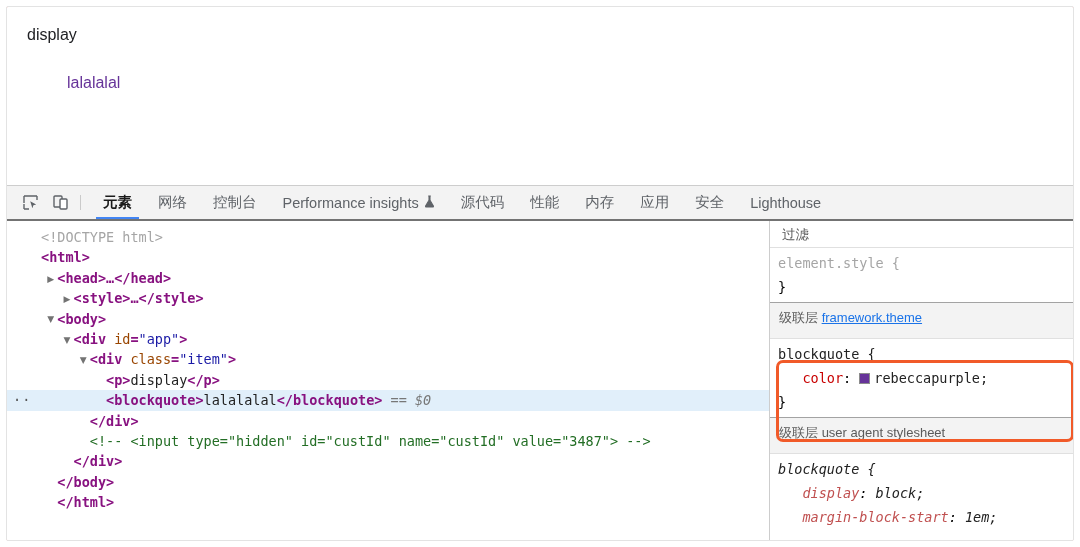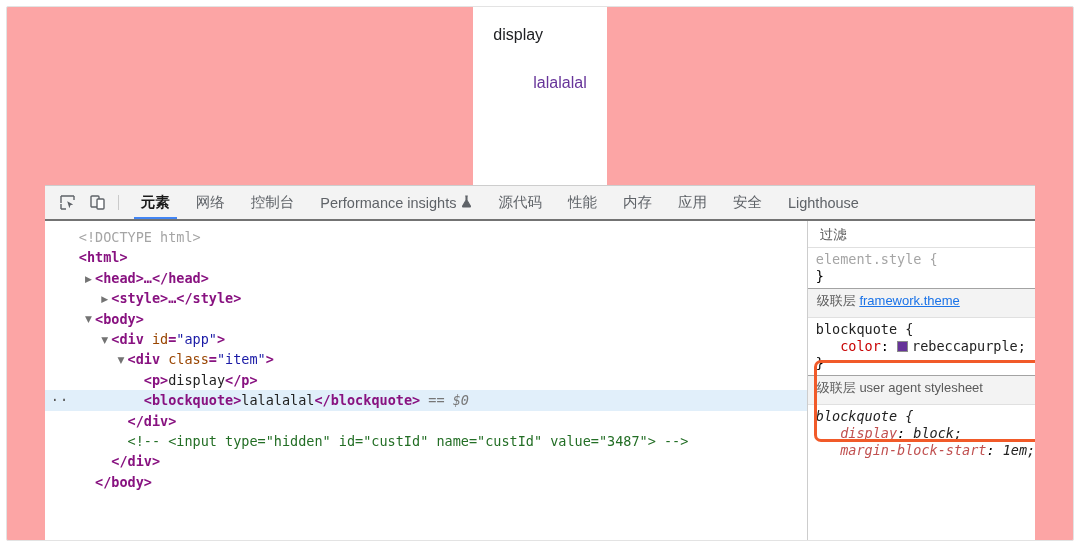--- a/index.html
+++ b/index.html
@@ -14,21 +14,20 @@
   .window {
     position: absolute;
     left: 6px; top: 6px;
     width: 1068px; height: 535px;
     background: #fca5a5;
     border: 1px solid #e3e3e3;
     border-radius: 2px;
     overflow: hidden;
     display: flex;
     flex-direction: column;
-    align-items: center;
   }
 
   
   .viewport {
     height: 178px;
     background: #ffffff;
     padding: 18px 20px 0 20px;
     flex: none;
   }
   .viewport .para {
@@ -198,21 +197,21 @@
     width: 100%;
     background: transparent;
   }
   .sp-filter input::placeholder { color: #5a5a5a; }
 
   .sp-scroll {
     flex: 1;
     overflow: hidden;
     font-family: "DejaVu Sans Mono", monospace;
     font-size: 13.5px;
-    line-height: 17px;
+    line-height: 24px;
     padding-bottom: 4px;
   }
   .rule { padding: 3px 0 3px 8px; white-space: pre; }
   .rule .sel-txt { color: #222; }
   .rule .prop { color: #c80000; }
   .rule .value { color: #222; }
   .layer-bar {
     background: #f3f3f3;
     border-top: 1px solid #a3a3a3;
     border-bottom: 1px solid #e0e0e0;
@@ -325,20 +324,21 @@
           <div class="dom-line"><span>    </span><span class="tw">▶</span><span class="c-tag">&lt;style&gt;…&lt;/style&gt;</span></div>
           <div class="dom-line"><span>  </span><span class="tw">▼</span><span class="c-tag">&lt;body&gt;</span></div>
           <div class="dom-line"><span>    </span><span class="tw">▼</span><span class="c-tag">&lt;div </span><span class="c-attr">id</span><span class="c-tag">=</span><span class="c-val">"app"</span><span class="c-tag">&gt;</span></div>
           <div class="dom-line"><span>      </span><span class="tw">▼</span><span class="c-tag">&lt;div </span><span class="c-attr">class</span><span class="c-tag">=</span><span class="c-val">"item"</span><span class="c-tag">&gt;</span></div>
           <div class="dom-line"><span>        </span><span class="tw"></span><span class="c-tag">&lt;p&gt;</span><span class="c-text">display</span><span class="c-tag">&lt;/p&gt;</span></div>
           <div class="dom-line sel"><span class="gutter">··</span><span>        </span><span class="tw"></span><span class="c-tag">&lt;blockquote&gt;</span><span class="c-text">lalalalal</span><span class="c-tag">&lt;/blockquote&gt;</span><span class="c-dollar"> == $0</span></div>
           <div class="dom-line"><span>      </span><span class="tw"></span><span class="c-tag">&lt;/div&gt;</span></div>
           <div class="dom-line"><span>      </span><span class="tw"></span><span class="c-comment">&lt;!-- &lt;input type="hidden" id="custId" name="custId" value="3487"&gt; --&gt;</span></div>
           <div class="dom-line"><span>    </span><span class="tw"></span><span class="c-tag">&lt;/div&gt;</span></div>
           <div class="dom-line"><span>  </span><span class="tw"></span><span class="c-tag">&lt;/body&gt;</span></div>
+          <div class="dom-line"><span>  </span><span class="tw"></span><span class="c-tag">&lt;/html&gt;</span></div>
         </div>
 
       <div class="styles-panel">
 
         <div class="sp-filter">
           <input type="text" placeholder="过滤" style="">
         </div>
 
         <div class="sp-inner">
           <div class="sp-scroll" id="sp-scroll">

